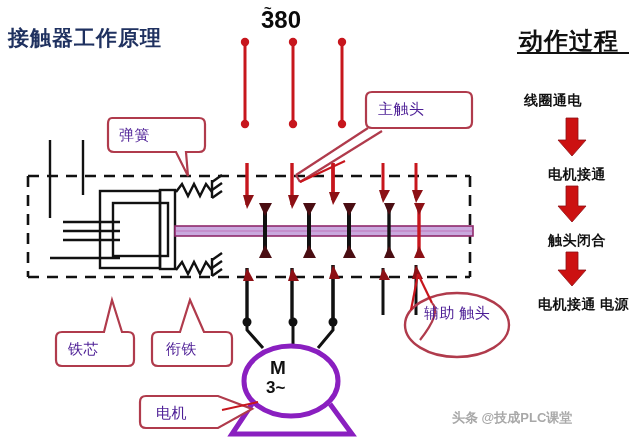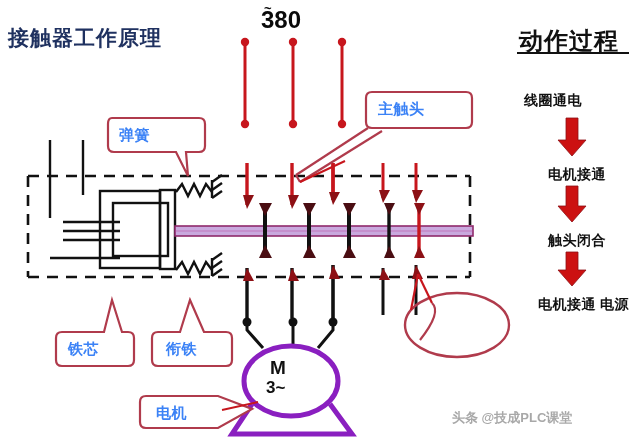--- a/index.html
+++ b/index.html
@@ -64,21 +64,21 @@
   }
   #motor-p{
     left:266px;top:378px;
     font-size:17px;font-weight:800;color:#111;
     font-family:"Liberation Sans", sans-serif;
   }
 
   
   .callout-label{
     position:absolute;
-    font-size:15px;font-weight:700;color:#3b82f6;
+    font-size:15px;font-weight:400;color:#4c1d95;
     letter-spacing:0.5px;
   }
   #lbl-spring{left:119px;top:126px;text-align:center;}
   #lbl-main{left:378px;top:100px;}
   #lbl-core{left:68px;top:340px;}
   #lbl-arm{left:166px;top:340px;}
   #lbl-motor{left:156px;top:404px;}
   #lbl-aux{left:424px;top:304px;line-height:19px;}
 
   
@@ -309,19 +309,21 @@
   <div class="proc-step" id="step2">电机接通</div>
   <div class="proc-step" id="step3">触头闭合</div>
   <div class="proc-step" id="step4">电机接通
 电源</div>
 
   <div class="callout-label" id="lbl-spring">弹簧</div>
   <div class="callout-label" id="lbl-main">主触头</div>
   <div class="callout-label" id="lbl-core">铁芯</div>
   <div class="callout-label" id="lbl-arm">衔铁</div>
   <div class="callout-label" id="lbl-motor">电机</div>
+  <div class="callout-label" id="lbl-aux">辅助
+触头</div>
 
   <div class="txt" id="motor-m">M</div>
   <div class="txt" id="motor-p">3~</div>
 
   <div class="txt" id="watermark">头条 @技成PLC课堂</div>
 
 </div>
 
 </body></html>

